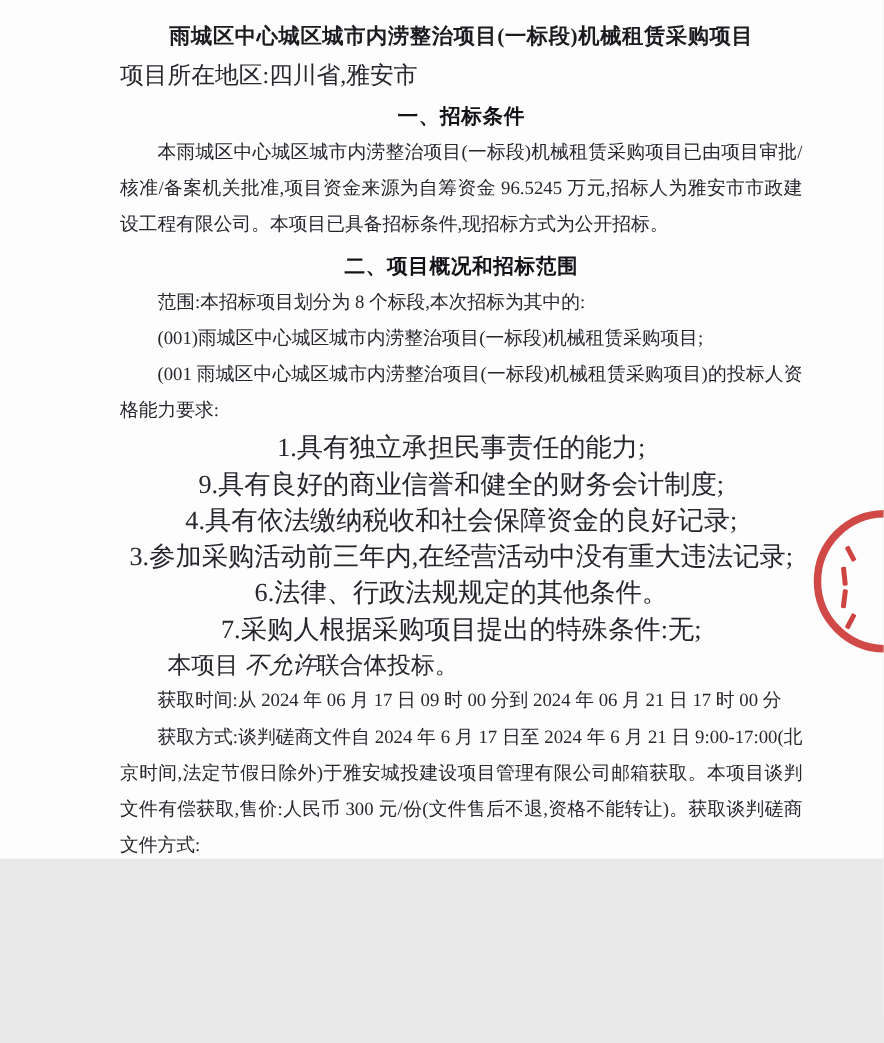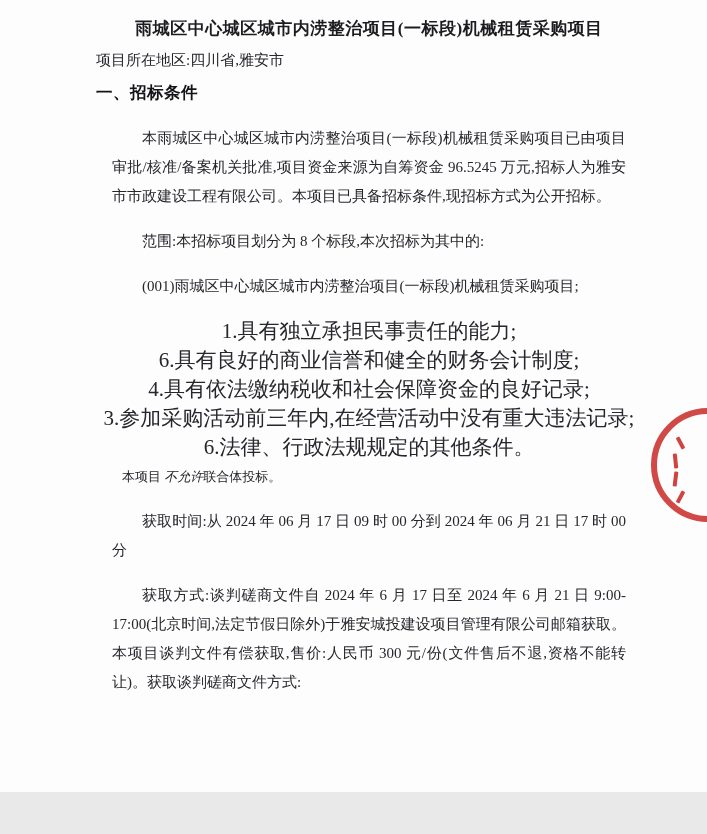--- a/index.html
+++ b/index.html
@@ -1,44 +1,44 @@
 <!DOCTYPE html>
 <html><head>
 <meta charset="utf-8">
 <style>
   html,body { margin:0; padding:0; background:#e9e9e9; }
   .page {
     position:relative;
-    width:707px; height:792px;
+    width:707px; height:687px;
     margin:0 auto;
     background:#fdfdfd;
     overflow:hidden;
     font-family:"Liberation Serif","DejaVu Serif",serif;
     color:#26262c;
   }
   .content { position:absolute; left:96px; top:12px; width:546px; }
   .doc-title {
     text-align:center; font-size:17px; font-weight:600;
     line-height:34px; letter-spacing:0.5px; color:#1c1c20;
   }
   .doc-subtitle {
     text-align:center; font-size:16px; font-weight:600;
     line-height:34px; color:#1c1c20; margin-bottom:42px;
   }
-  .line  { font-size:15px; line-height:29px; }
+  .line  { font-size:19px; line-height:29px; }
   .heading {
     font-size:16.5px; font-weight:700; line-height:30px;
-    margin-top:3px; color:#141418; letter-spacing:0.5px;
+    margin-top:3px; color:#141418; letter-spacing:0.5px;text-align:center;
   }
   .para {
     font-size:15px; line-height:29px; text-align:justify;
-    text-indent:2em; margin:16px;
+    text-indent:2em; margin:0;
   }
   .item { font-size:21px; line-height:29px;text-align:center; }
-  .joint-line { font-size:13px; line-height:29px; text-indent:2em; }
+  .joint-line { font-size:19px; line-height:29px; text-indent:2em; }
   .em-italic { font-style:italic; }
 
   
   .seal {
     position:absolute; left:651px; top:408px;
     width:114px; height:114px;
     border:6px solid rgba(201,48,44,0.88);
     border-radius:50%;
     box-sizing:border-box;
   }
@@ -54,28 +54,31 @@
 <div class="page">
   <div class="content">
 
     <div class="doc-title">雨城区中心城区城市内涝整治项目(一标段)机械租赁采购项目</div>
 
     <div class="line">项目所在地区:四川省,雅安市</div>
 
     <div class="heading">一、招标条件</div>
     <p class="para">本雨城区中心城区城市内涝整治项目(一标段)机械租赁采购项目已由项目审批/核准/备案机关批准,项目资金来源为自筹资金 96.5245 万元,招标人为雅安市市政建设工程有限公司。本项目已具备招标条件,现招标方式为公开招标。</p>
 
+    <div class="heading">二、项目概况和招标范围</div>
     <p class="para">范围:本招标项目划分为 8 个标段,本次招标为其中的:</p>
     <p class="para">(001)雨城区中心城区城市内涝整治项目(一标段)机械租赁采购项目;</p>
 
+    <p class="para">(001 雨城区中心城区城市内涝整治项目(一标段)机械租赁采购项目)的投标人资格能力要求:</p>
     <div class="item">1.具有独立承担民事责任的能力;</div>
-    <div class="item">6.具有良好的商业信誉和健全的财务会计制度;</div>
+    <div class="item">9.具有良好的商业信誉和健全的财务会计制度;</div>
     <div class="item">4.具有依法缴纳税收和社会保障资金的良好记录;</div>
     <div class="item">3.参加采购活动前三年内,在经营活动中没有重大违法记录;</div>
     <div class="item">6.法律、行政法规规定的其他条件。</div>
+    <div class="item">7.采购人根据采购项目提出的特殊条件:无;</div>
     <div class="joint-line">
       <span>本项目 </span><span class="em-italic">不允许</span><span>联合体投标。</span>
     </div>
 
     <p class="para">获取时间:从 2024 年 06 月 17 日  09 时 00 分到 2024 年 06 月 21 日  17 时 00 分</p>
     <p class="para">获取方式:谈判磋商文件自 2024 年 6 月 17 日至 2024 年 6 月 21 日 9:00-17:00(北京时间,法定节假日除外)于雅安城投建设项目管理有限公司邮箱获取。本项目谈判文件有偿获取,售价:人民币 300 元/份(文件售后不退,资格不能转让)。获取谈判磋商文件方式:</p>
 
   </div>
 
   <div class="seal">

